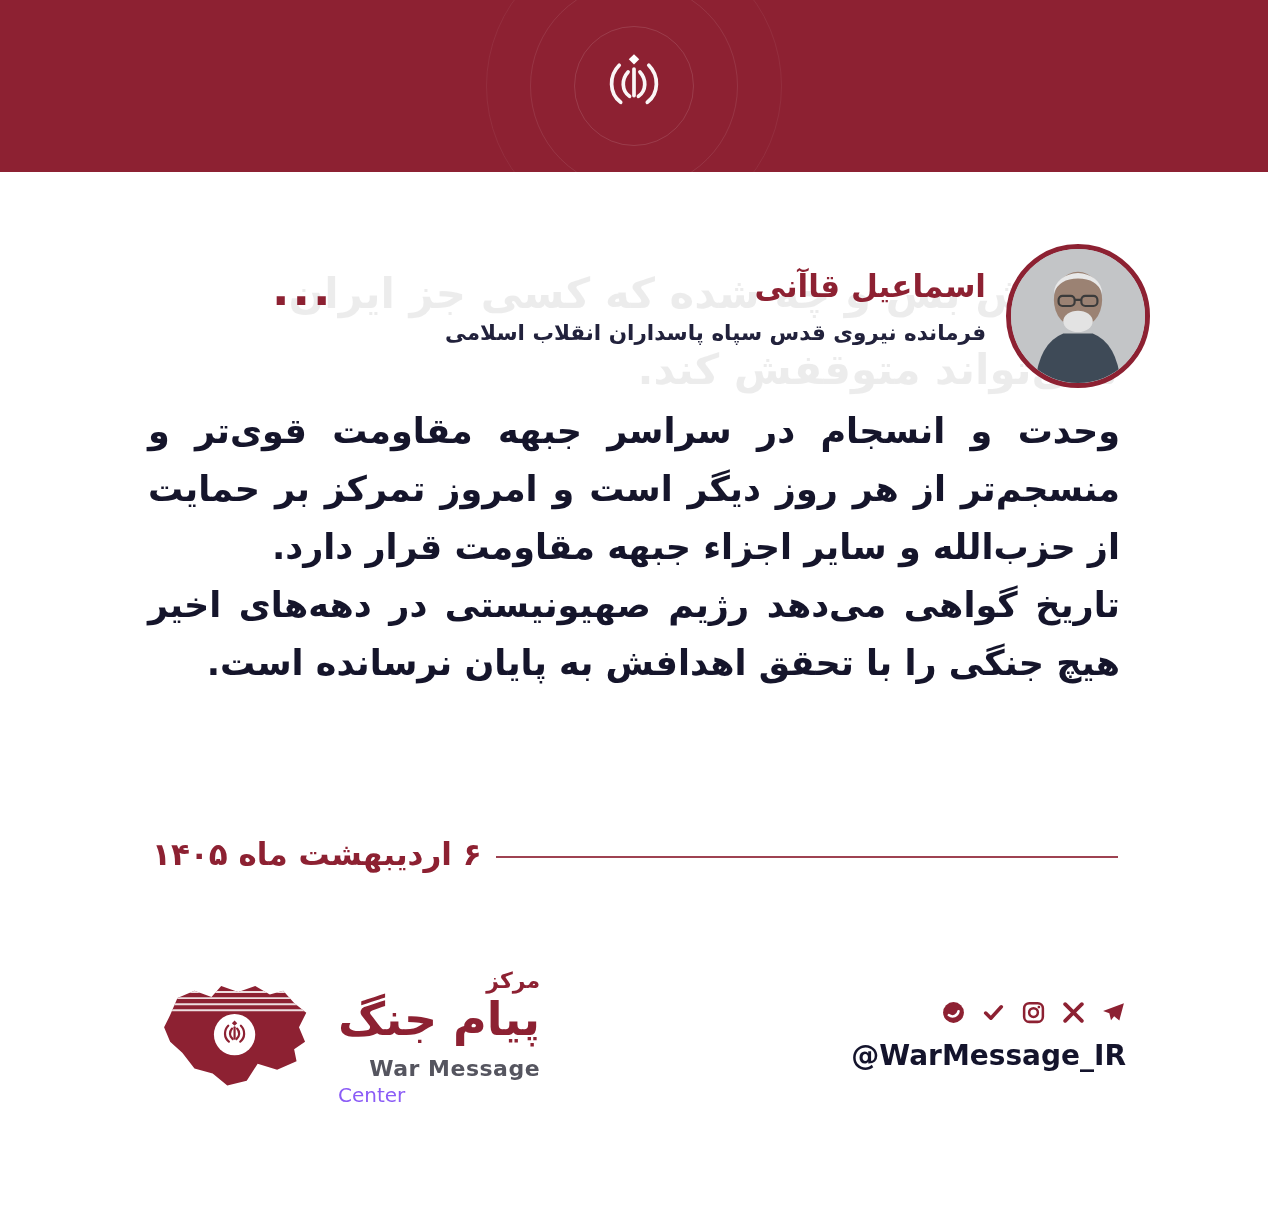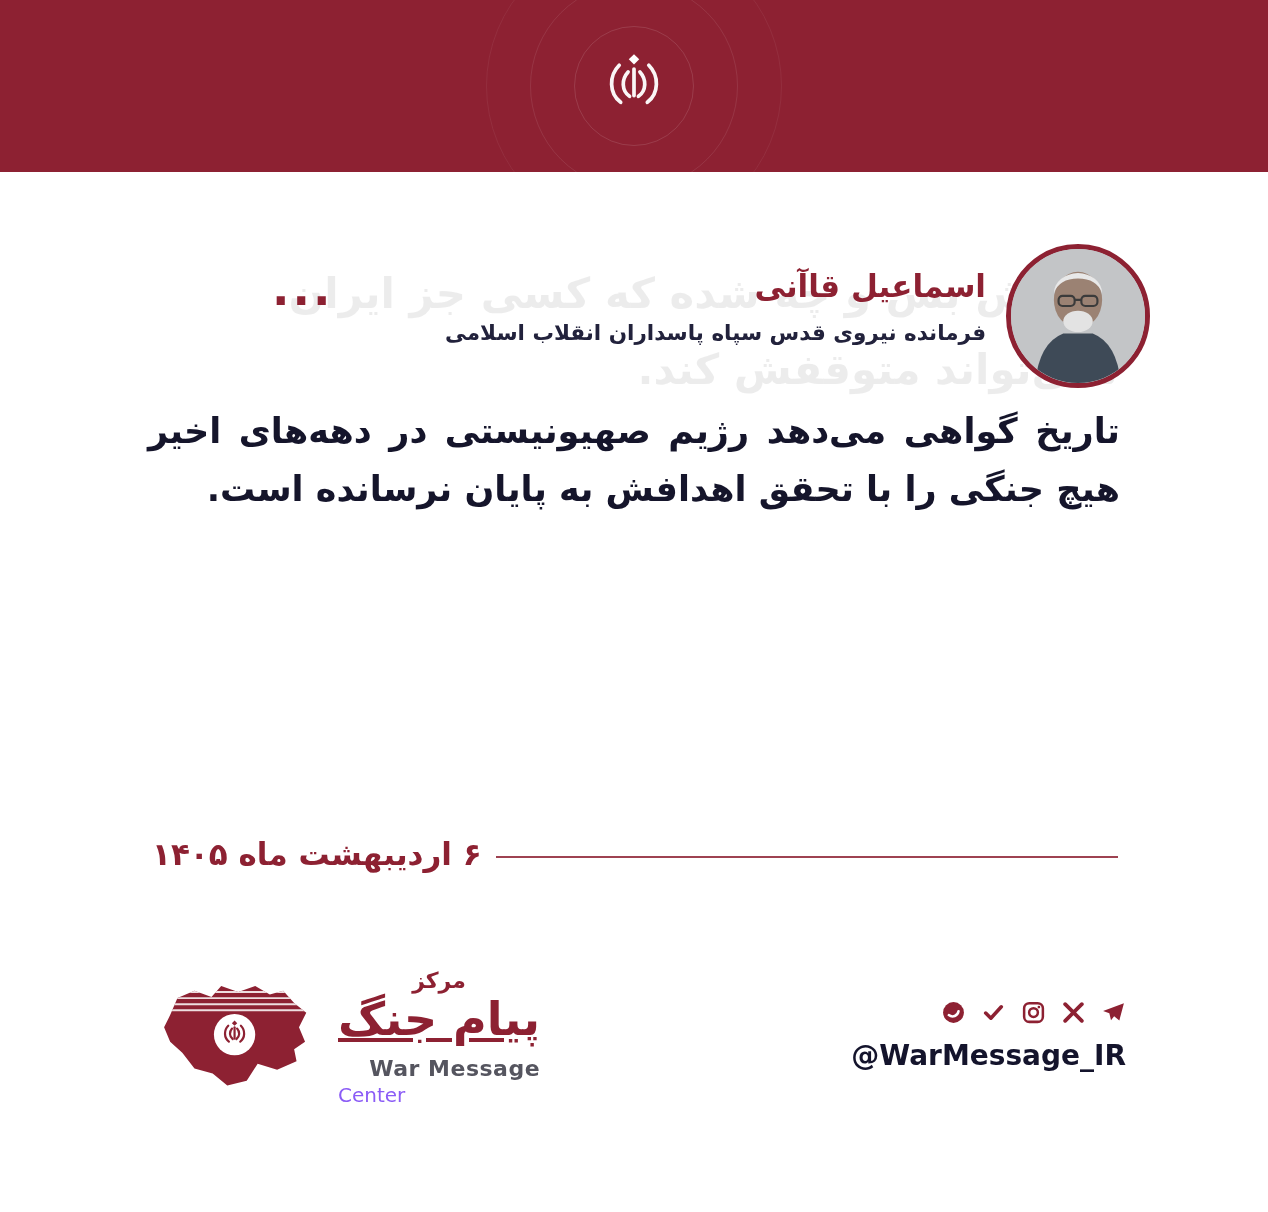--- a/index.html
+++ b/index.html
@@ -71,22 +71,22 @@
   }
   .date-rule { flex:1; height:2px; background:#8D2132; opacity:0.85; margin-top:6px; }
 
   
   .brand {
     position:absolute; left:158px; top:968px;
     display:flex; align-items:center; gap:22px;
   }
   .brand-map { width:158px; height:126px; }
   .brand-text { display:flex; flex-direction:column; }
-  .brand-fa-top { font-size:22px; font-weight:bold; color:#8D2132; text-align:center; direction:rtl; }
-  .brand-fa-main { font-size:46px; font-weight:bold; color:#8D2132; text-align:center; direction:rtl; line-height:1.15;text-decoration:underline; }
+  .brand-fa-top { font-size:22px; font-weight:bold; color:#8D2132; text-align:right; direction:rtl; }
+  .brand-fa-main { font-size:46px; font-weight:bold; color:#8D2132; text-align:center; direction:rtl; line-height:1.15; }
   .brand-en-1 { margin-top:10px; font-size:22px; font-weight:bold; color:#55555F; letter-spacing:0.5px;text-align:right; }
   .brand-en-2 { font-size:20px; color:#8b5cf6; margin-top:2px; }
 
   
   .social {
     position:absolute; right:142px; top:1000px; text-align:right;
   }
   .social-icons { display:flex; gap:15px; justify-content:flex-end; align-items:center; }
   .social-icons .icon { width:25px; height:25px; display:inline-block; }
   .social-icons svg { width:100%; height:100%; display:block; }
@@ -135,20 +135,21 @@
   </div>
 
   <div class="speaker-text">
     <div class="speaker-name">اسماعیل قاآنی</div>
     <div class="speaker-title">فرمانده نیروی قدس سپاه پاسداران انقلاب اسلامی</div>
   </div>
 
   <div class="ellipsis">...</div>
 
   <div class="quote">
+    <p>وحدت و انسجام در سراسر جبهه مقاومت قوی‌تر و منسجم‌تر از هر روز دیگر است و امروز تمرکز بر حمایت از حزب‌الله و سایر اجزاء جبهه مقاومت قرار دارد.</p>
     <p>تاریخ گواهی می‌دهد رژیم صهیونیستی در دهه‌های اخیر هیچ جنگی را با تحقق اهدافش به پایان نرسانده است.</p>
   </div>
 
   <div class="date-row">
     <div class="date-label">۶ اردیبهشت ماه ۱۴۰۵</div>
     <div class="date-rule"></div>
   </div>
 
   <div class="brand">
     <svg class="brand-map" viewBox="0 0 130 100" aria-hidden="true">

